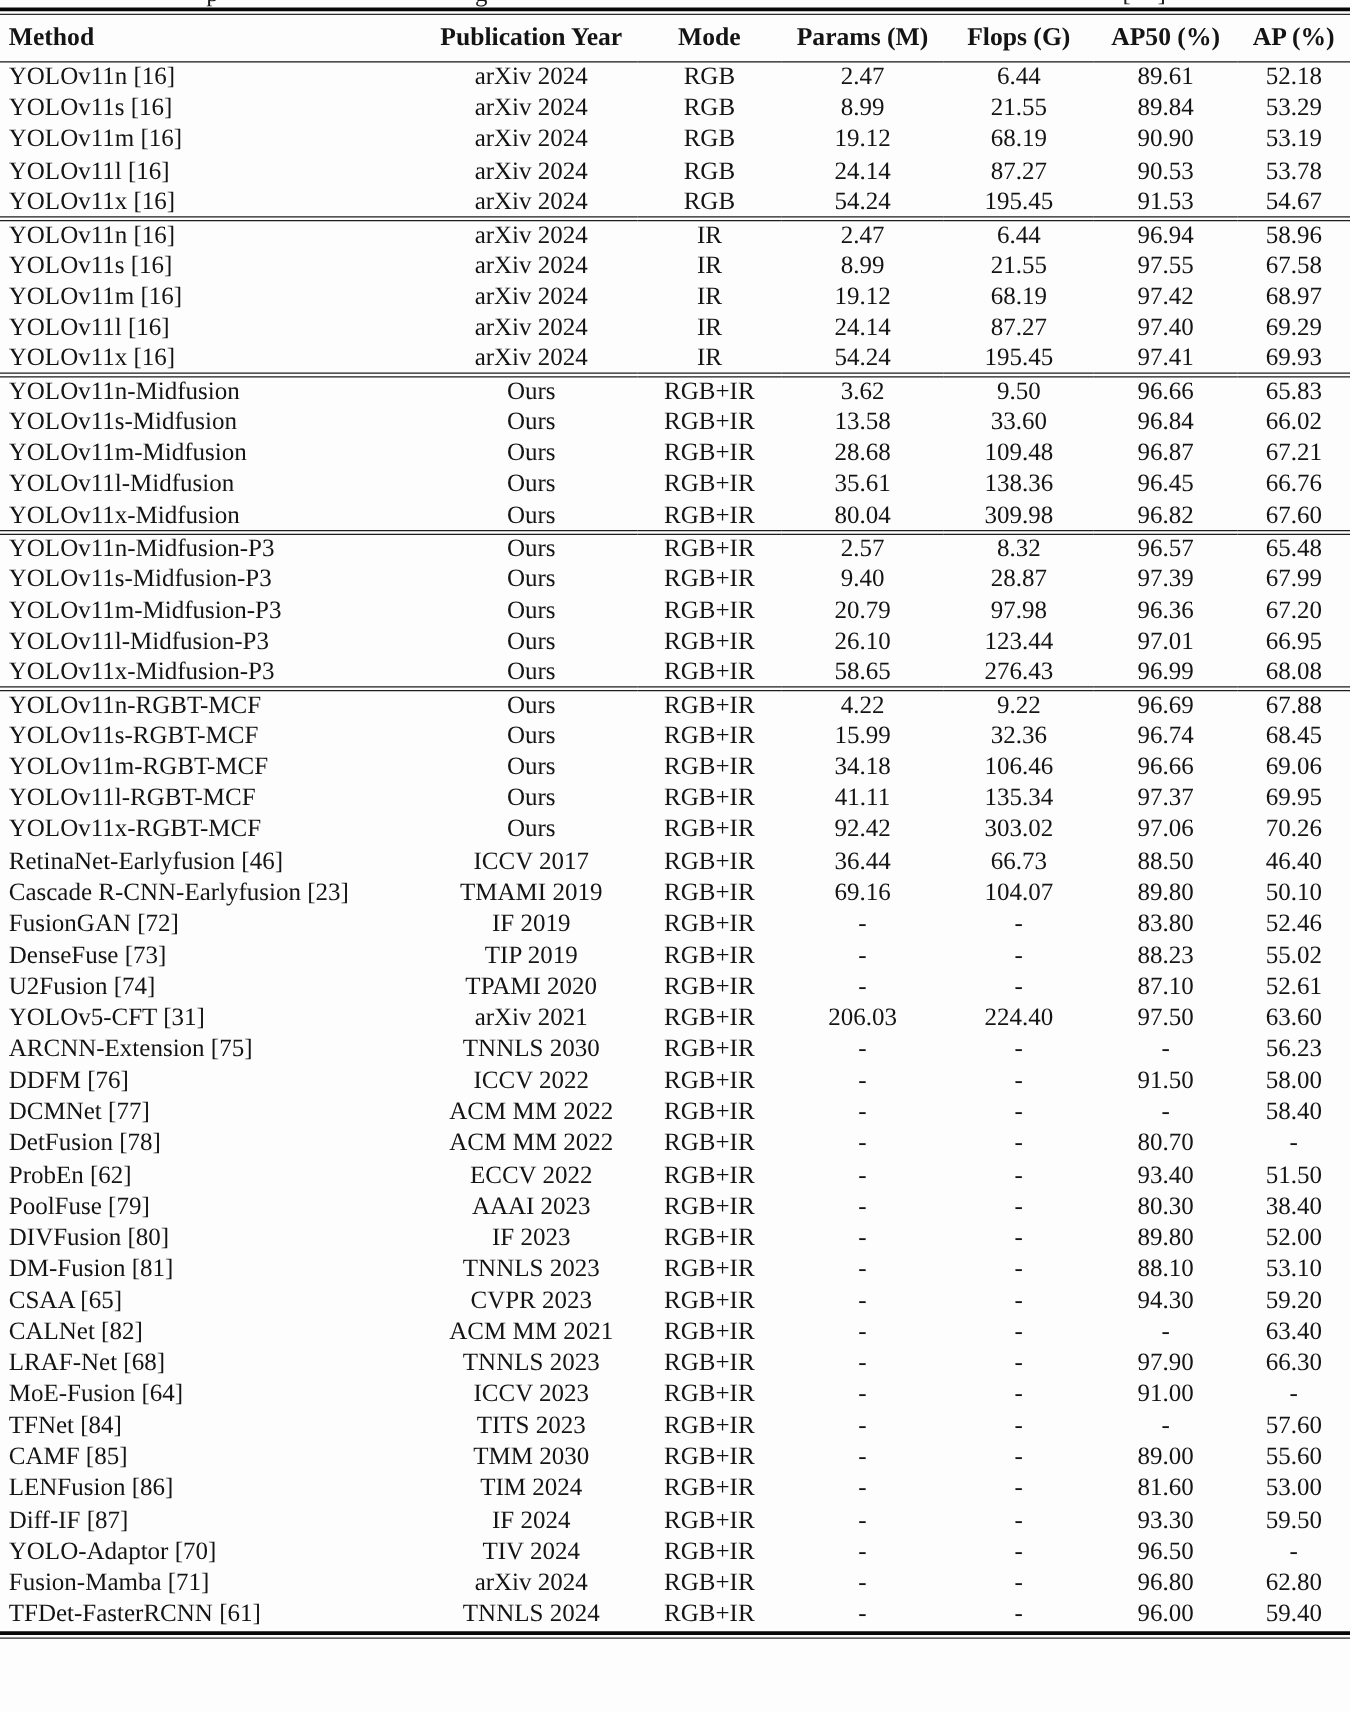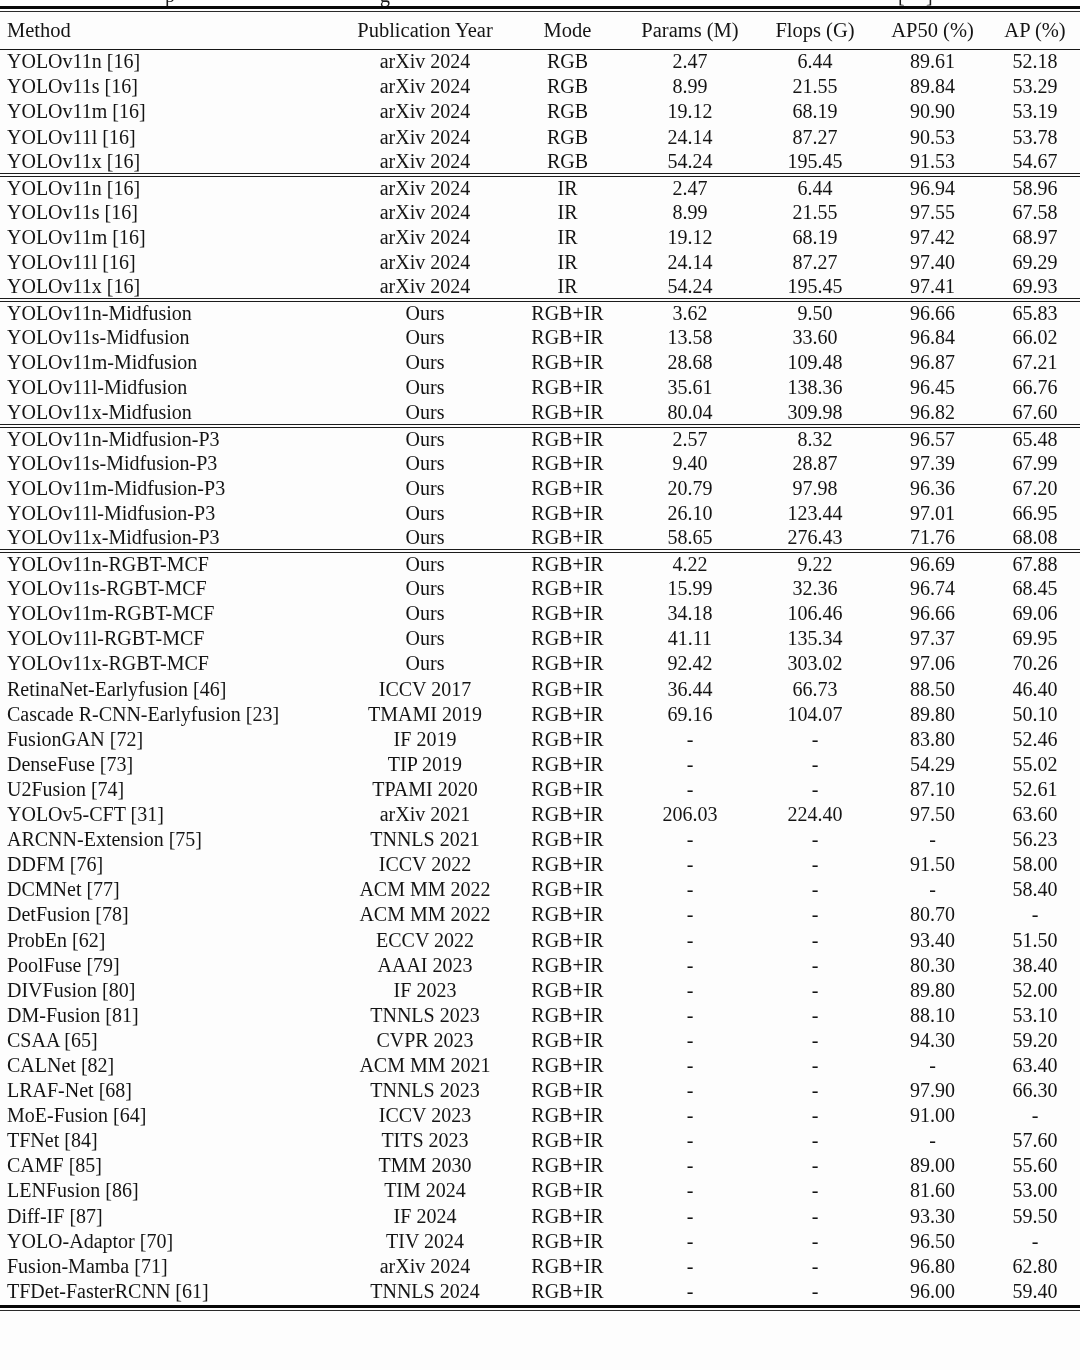--- a/index.html
+++ b/index.html
@@ -36,21 +36,21 @@
   .rule-gap   { height:2.2px; }
   .rule-thin  { border-top:1.3px solid #2a2a2a; }
 
   table.results {
     width:1080px;
     border-collapse:collapse;
     table-layout:fixed;
   }
   thead tr { height:37px; }
   th {
-    font-weight:normal;
+    font-weight:bold;
     font-size:20.5px;
     vertical-align:middle;
     padding:0;
     border-bottom:1.8px solid #161616;
     white-space:nowrap;
   }
   td {
     font-size:20px;
     padding:0;
     vertical-align:middle;
@@ -279,21 +279,21 @@
           <td class="center">123.44</td>
           <td class="center">97.01</td>
           <td class="center">66.95</td>
         </tr>
         <tr>
           <td class="left">YOLOv11x-Midfusion-P3</td>
           <td class="center">Ours</td>
           <td class="center">RGB+IR</td>
           <td class="center">58.65</td>
           <td class="center">276.43</td>
-          <td class="center">71.76</td>
+          <td class="center">96.99</td>
           <td class="center">68.08</td>
         </tr>
       </tbody>
       <tbody>
         <tr class="sec-start">
           <td class="left">YOLOv11n-RGBT-MCF</td>
           <td class="center">Ours</td>
           <td class="center">RGB+IR</td>
           <td class="center">4.22</td>
           <td class="center">9.22</td>
@@ -364,21 +364,21 @@
           <td class="center">-</td>
           <td class="center">83.80</td>
           <td class="center">52.46</td>
         </tr>
         <tr>
           <td class="left">DenseFuse [73]</td>
           <td class="center">TIP 2019</td>
           <td class="center">RGB+IR</td>
           <td class="center">-</td>
           <td class="center">-</td>
-          <td class="center">54.29</td>
+          <td class="center">88.23</td>
           <td class="center">55.02</td>
         </tr>
         <tr>
           <td class="left">U2Fusion [74]</td>
           <td class="center">TPAMI 2020</td>
           <td class="center">RGB+IR</td>
           <td class="center">-</td>
           <td class="center">-</td>
           <td class="center">87.10</td>
           <td class="center">52.61</td>
@@ -387,21 +387,21 @@
           <td class="left">YOLOv5-CFT [31]</td>
           <td class="center">arXiv 2021</td>
           <td class="center">RGB+IR</td>
           <td class="center">206.03</td>
           <td class="center">224.40</td>
           <td class="center">97.50</td>
           <td class="center">63.60</td>
         </tr>
         <tr>
           <td class="left">ARCNN-Extension [75]</td>
-          <td class="center">TNNLS 2021</td>
+          <td class="center">TNNLS 2030</td>
           <td class="center">RGB+IR</td>
           <td class="center">-</td>
           <td class="center">-</td>
           <td class="center">-</td>
           <td class="center">56.23</td>
         </tr>
         <tr>
           <td class="left">DDFM [76]</td>
           <td class="center">ICCV 2022</td>
           <td class="center">RGB+IR</td>

